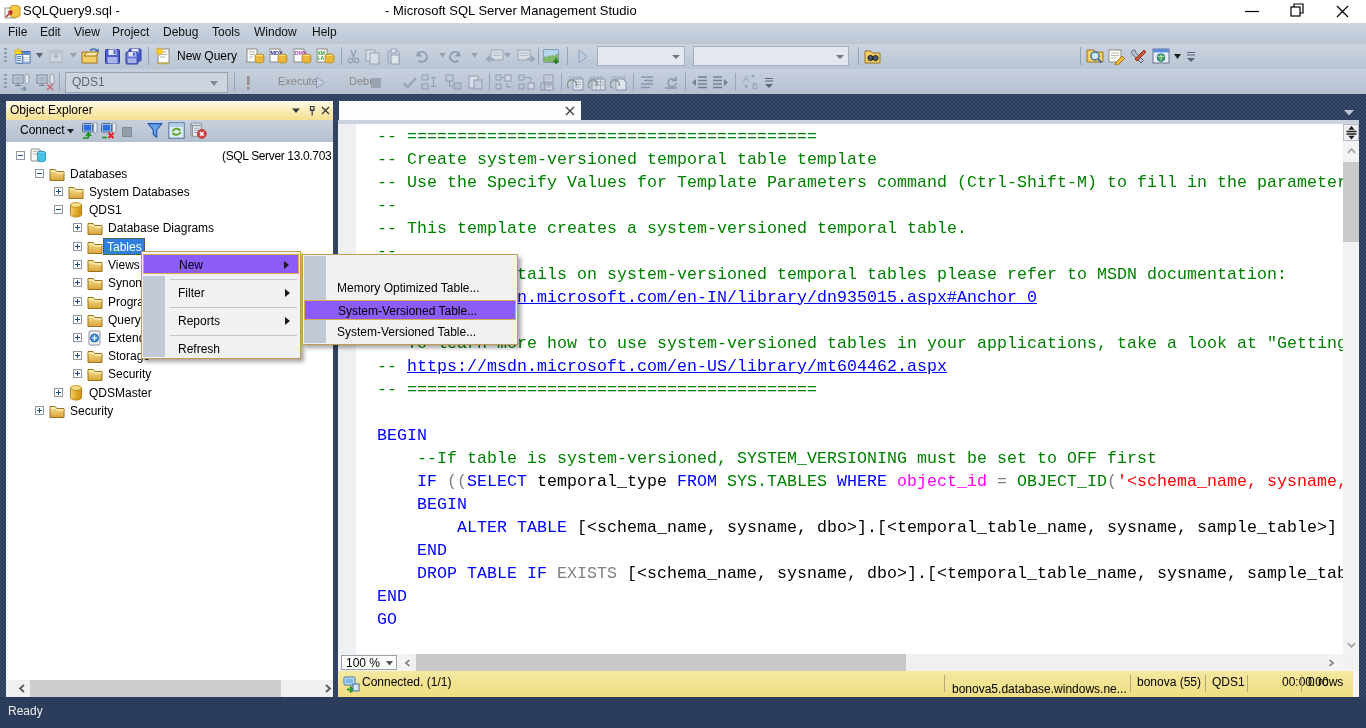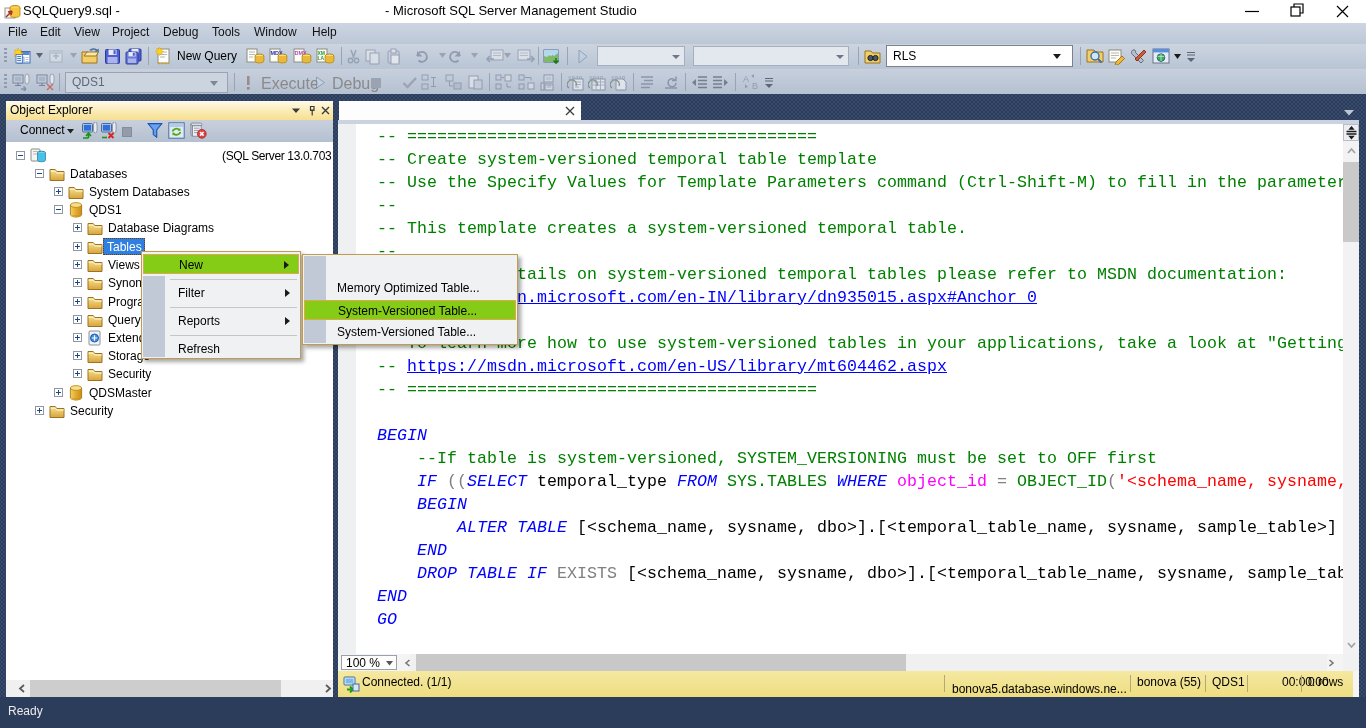--- a/index.html
+++ b/index.html
@@ -17,21 +17,21 @@
   
   #menubar { left:0; top:23px; width:1366px; height:21px;
     background:linear-gradient(#cdd5e1,#bcc7d6); font-size:12px; color:#111;padding-left:36px; }
   #menubar span { position:absolute; top:2px; }
   
   #tb1 { left:0; top:44px; width:1366px; height:25px; background:linear-gradient(#ccd4e0,#b9c5d4); }
   #tb2 { left:0; top:69px; width:1366px; height:25px; background:linear-gradient(#c7cfdc,#b5c1d1); border-top:1px solid #c9d1de;}
   .grip { width:3px; height:16px; top:4px;
      background:repeating-linear-gradient(180deg,#8e9cb0 0 2px, rgba(0,0,0,0) 2px 4px); }
   .tsep { width:1px; height:18px; top:3px; background:#98a4b6; }
-  .gtxt { color:#8a8a8a; font-size:16px; top:5px; }
+  .gtxt { color:#8a8a8a; font-size:11px; top:5px;margin-left:17px; }
   .btxt { color:#000; font-size:12px; top:5px; }
   .combo { height:20px; top:2px; background:#e3e7ee; border:1px solid #a7afbe; }
   .combo .da { position:absolute; right:4px; top:8px; width:0; height:0;
      border-left:4px solid rgba(0,0,0,0); border-right:4px solid rgba(0,0,0,0); border-top:4px solid #6e7788; }
   
   #oe { left:6px; top:101px; width:327px; height:596px; background:#fff; }
   #oetitle { left:0; top:0; width:327px; height:19px; background:linear-gradient(#fefaec 0%, #fbeebc 45%, #f7df90 100%); color:#000; font-size:12px; }
   #oetools { left:0; top:19px; width:327px; height:22px; background:linear-gradient(#c9d0dd,#b4c0d0); }
   #oetree { left:0; top:41px; width:327px; height:538px; background:#fff; overflow:hidden; font-size:12px; }
   .trow { position:absolute; height:18px; line-height:18px; white-space:nowrap; color:#000; }
@@ -41,35 +41,35 @@
   .exp .v { left:3px; top:1px; width:1px; height:5px; }
   
   #ed { left:338px; top:101px; width:1021px; height:596px; }
   #tabw { left:1px; top:0; width:242px; height:19px; background:#fdfdfe; }
   #edbody { left:0; top:19px; width:1021px; height:534px; background:#fff; border-top:4px solid #ccd3e0; }
   #margin { left:0; top:0; width:18px; height:530px; background:#eef0f1; }
   #codeclip { left:18px; top:0; width:987px; height:530px; overflow:hidden; background:#fff; }
   #code { position:absolute; left:21px; top:0.5px; font-family:"Liberation Mono", monospace;
      font-size:16.6px; line-height:23px; letter-spacing:0.042px; white-space:pre; color:#000; }
   .c { color:#008000; }   
-  .k { color:#0000ff;font-style:italic; }   
+  .k { color:#0000ff; }   
   .g { color:#808080; }   
   .m { color:#ff00ff; }   
   .r { color:#ff0000; }   
   .u { color:#0000ff; text-decoration:underline; } 
   
   #vsb { left:1005px; top:0; width:16px; height:530px; background:#f2f2f4; }
   #hsbrow { left:0; top:553px; width:1005px; height:17px; background:#f4f4f5; }
   #edstatus { left:0; top:570px; width:1015px; height:26px; background:linear-gradient(#f5e9a2,#eedd80); font-size:12px; color:#000; }
   .ysep { position:absolute; top:4px; width:1px; height:17px; background:#b1a977; }
   
   .menu { position:absolute; background:#f0f1f2; border:1px solid #c09b52; box-shadow:3px 3px 4px rgba(0,0,0,0.35); z-index:30; font-size:12px; color:#000; }
   .mgut { position:absolute; left:1px; top:1px; bottom:1px; width:22px; background:#c2c9d6; }
   .mitem { position:absolute; left:1px; right:1px; height:20px; line-height:20px; }
-  .mhl { background:#84cc16; border:1px solid #dba94e; }
+  .mhl { background:#8b5cf6; border:1px solid #dba94e; }
   .msep { position:absolute; left:28px; right:3px; height:1px; background:#c5c6c8; }
   .marr { position:absolute; right:9px; top:6px; width:0; height:0;
       border-top:4px solid rgba(0,0,0,0); border-bottom:4px solid rgba(0,0,0,0); border-left:5px solid #1a1a1a; }
   
   #ready { left:0; top:697px; width:1366px; height:31px; background:#2c3d5b; color:#ececec; font-size:12px; }
 </style>
 </head>
 <body>
 
 <div id="titlebar" class="abs">
@@ -234,26 +234,20 @@
   <div class="combo abs" style="left:693px;width:156px">
       <i class="da"></i>
     </div>
   <div class="tsep abs" style="left:858px"></div>
   <svg class="abs" style="left:864px;top:4px" width="18" height="17" viewBox="0 0 18 17">
     <path d="M1 3 h6 l1.5 2 H16 v10 H1 z" fill="#f3cf68" stroke="#9c731f"></path>
     <circle cx="6.5" cy="10" r="2.6" fill="#46586e" stroke="#222"></circle>
       <circle cx="11.5" cy="10" r="2.6" fill="#46586e" stroke="#222"></circle>
       <path d="M8.8 10 h-0.6" stroke="#222"></path>
   </svg>
-  <div class="abs" style="left:886px;top:1px;width:187px;height:22px;background:#fff;border:1px solid #7a828f">
-     <span class="abs" style="left:6px;top:3px;font-size:12px">RLS</span>
-     <svg class="abs" style="left:166px;top:8px" width="9" height="6" viewBox="0 0 9 6">
-        <path d="M0 0 h8 l-4 5 z" fill="#1a1a1a"></path>
-      </svg>
-  </div>
   <div class="tsep abs" style="left:1080px"></div>
   <svg class="abs" style="left:1086px;top:4px" width="18" height="17" viewBox="0 0 18 17">
     <path d="M1 2 h7 l1.5 2 H17 v10 H1 z" fill="#f3cf68" stroke="#9c731f"></path>
     <circle cx="9" cy="8" r="4" fill="#cfe6f8" stroke="#3a6ea5" stroke-width="1.4"></circle>
       <path d="M12 11 l3.5 3.5" stroke="#3a6ea5" stroke-width="2"></path>
   </svg>
   <svg class="abs" style="left:1108px;top:4px" width="18" height="17" viewBox="0 0 18 17">
     <rect x="1" y="2" width="12" height="12" fill="#fdfdf9" stroke="#8c8c7f"></rect>
       <path d="M3 5 h8 M3 7.5 h8 M3 10 h5" stroke="#b9b9ad" stroke-width="1"></path>
     <path d="M8 14 l6 -6 2.5 2.5 -6 6 -3.5 1 z" fill="#f0b93c" stroke="#a3761c"></path>

